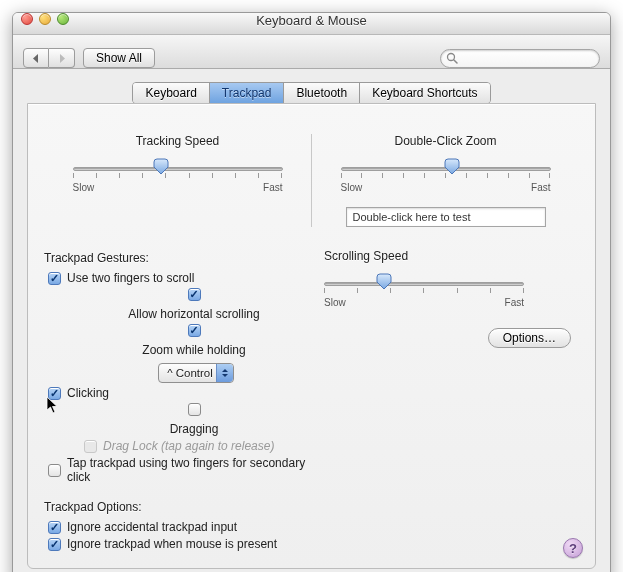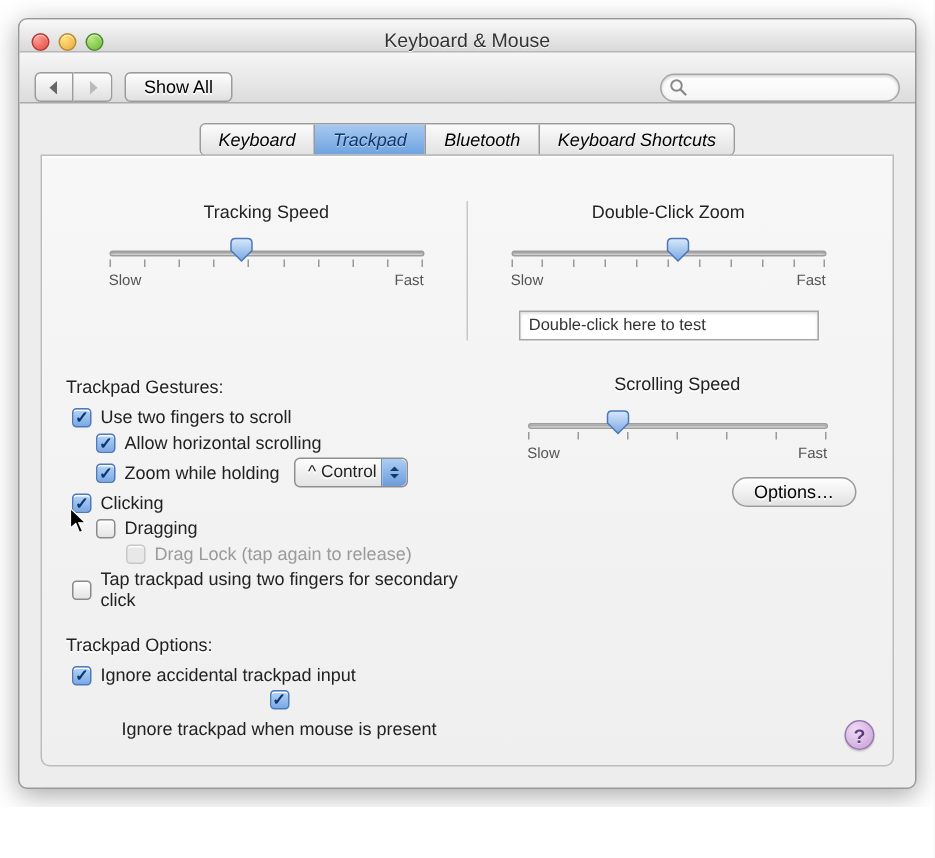--- a/index.html
+++ b/index.html
@@ -1,21 +1,21 @@
 <!DOCTYPE html>
 <html><head>
 <meta charset="utf-8">
 <style>
 * { box-sizing: border-box; -webkit-font-smoothing: antialiased; }
 body { margin: 0; padding: 12px; background: #fff; font-family: "Lucida Grande", "Helvetica Neue", Arial, sans-serif; font-size: 11px; color: #000; }
 
 .window { width: 599px; background: #ededed; border: 1px solid #999; border-radius: 6px; box-shadow: 0 4px 18px rgba(0,0,0,0.35); overflow: hidden; }
 
 
-.titlebar { height: 22px; background: linear-gradient(#f9f9f9,#d9d9d9); border-bottom: 1px solid #b8b8b8; display: flex; align-items: flex-end; position: relative; }
+.titlebar { height: 22px; background: linear-gradient(#f9f9f9,#d9d9d9); border-bottom: 1px solid #b8b8b8; display: flex; align-items: flex-start; position: relative; }
 .traffic { display: flex; gap: 6px; padding-left: 8px; }
 .tl-btn { width: 12px; height: 12px; border-radius: 50%; border: 1px solid rgba(0,0,0,0.25); box-shadow: inset 0 1px 1px rgba(255,255,255,0.6); }
 .tl-close { background: radial-gradient(circle at 30% 30%, #ff9b91, #e1493d); border-color:#b33; }
 .tl-min { background: radial-gradient(circle at 30% 30%, #ffe07a, #e8a93b); border-color:#b88a28; }
 .tl-zoom { background: radial-gradient(circle at 30% 30%, #b6e879, #6ab53c); border-color:#4d8a2b; }
 .titlebar-title { position:absolute; left:0; right:0; text-align:center; font-size:13px; color:#333; text-shadow:0 1px 0 #fff; pointer-events:none; }
 
 
 .toolbar { height: 34px; background: linear-gradient(#f6f6f6,#dcdcdc); border-bottom: 1px solid #aaa; display:flex; align-items:flex-end; padding: 0 10px; gap:8px; }
 .seg { display:flex; }
@@ -28,21 +28,21 @@
 .search { width:160px; height:19px; border:1px solid #a5a5a5; border-radius:10px; padding:0 8px 0 22px; background:linear-gradient(#fff,#f4f4f4); font-size:11px; box-shadow: inset 0 1px 2px rgba(0,0,0,0.2); }
 .search-icon { position:absolute; left:6px; top:3px; color:#888; font-size:12px; }
 
 
 .content { padding: 14px 14px 14px 14px; }
 .panel { background: linear-gradient(#f7f7f7,#efefef); border:1px solid #bcbcbc; border-radius:6px; padding: 10px 16px 14px; box-shadow: 0 1px 0 #fff inset; position:relative; }
 
 
 .tabs-row { display:flex; justify-content:center; margin-top:-1px; }
 .tabs { display:flex; border:1px solid #9a9a9a; border-radius:4px; overflow:hidden; box-shadow:0 1px 0 #fff; }
-.tab { padding: 3px 12px; font-size:12px; background: linear-gradient(#fbfbfb,#e2e2e2); border-right:1px solid #9a9a9a; text-shadow:0 1px 0 #fff; white-space:nowrap; cursor:default;font-style:italic; }
+.tab { padding: 3px 12px; font-size:12px; background: linear-gradient(#fbfbfb,#e2e2e2); border-right:1px solid #9a9a9a; text-shadow:0 1px 0 #fff; white-space:nowrap; cursor:default; }
 .tab:last-child { border-right:none; }
 .tab.active { background: linear-gradient(#a7c9f1,#6fa3e0); color:#10356d; text-shadow:0 1px 0 rgba(255,255,255,0.5); }
 
 
 .sliders-row { display:flex; margin-top:20px; margin-bottom:8px; }
 .slider-col { flex:1; display:flex; flex-direction:column; align-items:center; padding: 0 14px; }
 .slider-col.left { border-right:1px solid #c8c8c8;text-align:center; }
 .slider-title { font-size:12px; color:#222; margin-bottom:12px; text-shadow:0 1px 0 #fff; }
 .slider-track { position:relative; width: 210px; height: 18px; }
 .track-line { position:absolute; left:0; right:0; top:7px; height:4px; background:linear-gradient(#c4c4c4,#e8e8e8); border:1px solid #9e9e9e; border-radius:2px; box-shadow: inset 0 1px 2px rgba(0,0,0,0.25); }
@@ -50,26 +50,26 @@
 .tick { width:1px; height:5px; background:#999; margin-top:13px; }
 .thumb { position:absolute; top:-2px; width:16px; height:17px; transform:translateX(-50%); }
 .thumb svg { display:block; }
 .slider-labels { width:210px; display:flex; justify-content:space-between; font-size:10px; color:#555; margin-top:4px; }
 .test-field { margin-top:14px; width:200px; height:20px; background:#fff; border:1px solid #a5a5a5; border-radius:0; font-size:11px; padding:3px 6px; color:#333; box-shadow: inset 0 1px 2px rgba(0,0,0,0.15); }
 
 
 .section-heading { font-size:12px; color:#222; margin: 16px 0 6px 0; text-shadow:0 1px 0 #fff; }
 .gestures-block { display:flex; }
 .gestures-left { flex:1; }
-.gestures-right { width:255px; display:flex; flex-direction:column; align-items:center; }
+.gestures-right { width:255px; display:flex; flex-direction:column; align-items:flex-start; }
 
 .chk-row { display:flex; align-items:center; gap:6px; margin:3px 0; font-size:12px; color:#222; }
-.chk-row.indent1 { margin-left:20px; }
+.chk-row.indent1 { margin-left:20px;flex-direction:column; }
 .chk-row.indent2 { margin-left:40px; }
-.chk-row.disabled { color:#9a9a9a; }
+.chk-row.disabled { color:#9a9a9a;font-style:italic; }
 .checkbox { width:13px; height:13px; border:1px solid #8a8a8a; border-radius:3px; background:linear-gradient(#fdfdfd,#e4e4e4); display:inline-flex; align-items:center; justify-content:center; box-shadow:inset 0 1px 0 #fff; flex-shrink:0; position:relative; }
 .checkbox.checked { background:linear-gradient(#b6d4f6,#7aa9e4); border-color:#4d79bb; }
 .checkbox.checked::after { content:"✓"; font-size:11px; font-weight:bold; color:#0a3570; position:absolute; top:-1px; left:1px; }
 .checkbox.disabled { background:#e8e8e8; border-color:#c8c8c8; }
 
 .select { height:20px; background:linear-gradient(#fdfdfd,#e3e3e3); border:1px solid #8f8f8f; border-radius:4px; font-size:11.5px; padding:0 20px 0 8px; position:relative; display:inline-flex; align-items:center; text-shadow:0 1px 0 #fff; margin-left:4px; }
 .select-arrows { position:absolute; right:0; top:0; bottom:0; width:17px; background:linear-gradient(#adcef3,#6c9bdd); border-left:1px solid #6a8fc8; border-radius:0 4px 4px 0; display:flex; flex-direction:column; align-items:center; justify-content:center; }
 .select-arrows::before { content:""; border:3px solid transparent; border-bottom-color:#13376f; margin-bottom:1px; }
 .select-arrows::after { content:""; border:3px solid transparent; border-top-color:#13376f; margin-top:1px; }
 
@@ -243,21 +243,21 @@
           <div class="chk-row" style="margin-left:4px;">
             <span class="checkbox"></span>
             <span>Tap trackpad using two fingers for secondary click</span>
           </div>
 
           <div class="section-heading">Trackpad Options:</div>
           <div class="chk-row" style="margin-left:4px;">
             <span class="checkbox checked"></span>
             <span>Ignore accidental trackpad input</span>
           </div>
-          <div class="chk-row" style="margin-left:4px;flex-direction:column;">
+          <div class="chk-row" style="margin-left:4px;">
             <span class="checkbox checked"></span>
             <span>Ignore trackpad when mouse is present</span>
           </div>
         </div>
 
         <div class="gestures-right">
           <div class="slider-title" style="margin-top:14px;">Scrolling Speed</div>
           <div class="slider-track" style="width:200px;">
             <div class="track-line"></div>
             <div class="ticks">
@@ -278,21 +278,21 @@
                       <stop offset="1" stop-color="#7aa8e2"></stop>
                     </linearGradient>
                   </defs>
                 </svg>
             </div>
           </div>
           <div class="slider-labels" style="width:200px;">
             <span>Slow</span>
             <span>Fast</span>
           </div>
-          <div class="options-row" style="margin-top:10px; align-self:flex-end; margin-right:8px;">
+          <div class="options-row" style="margin-top:20px; align-self:flex-end; margin-right:8px;">
             <button class="btn">Options…</button>
           </div>
         </div>
       </div>
 
       <div class="help-btn">?</div>
     </div>
   </div>
 </div>
 

